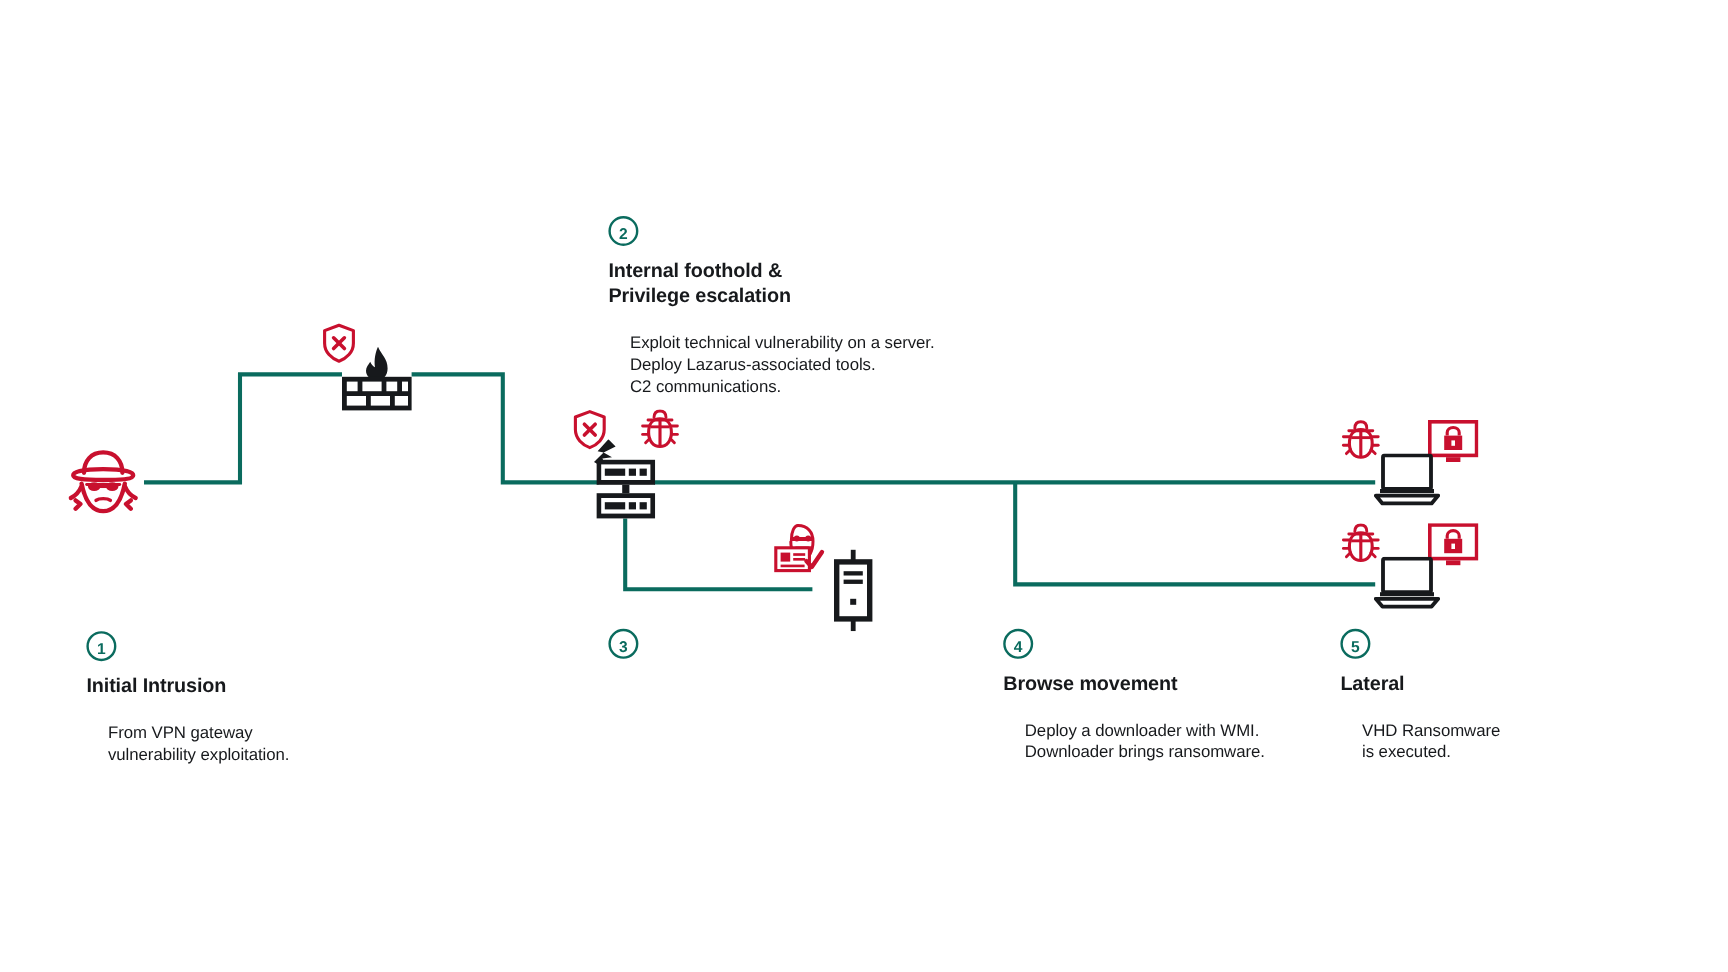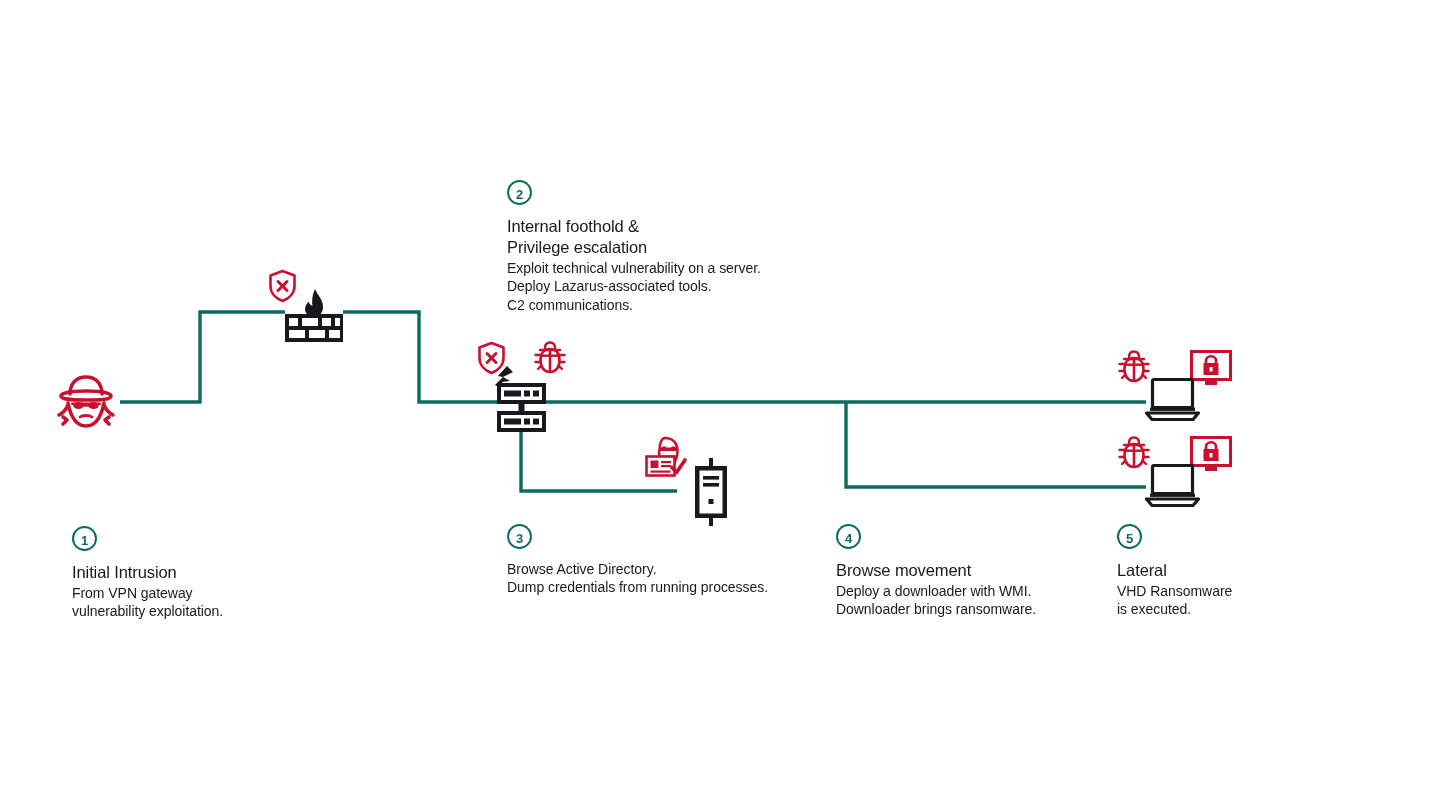--- a/index.html
+++ b/index.html
@@ -52,32 +52,32 @@
     font-size: 13px;
     font-weight: 600;
     line-height: 25px;
     text-align: center;
     box-sizing: border-box;
     margin-bottom: 11px;
     letter-spacing: 0;
   }
   .step-title {
     font-size: 16.5px;
-    font-weight: normal;
+    font-weight: bold;
     color: #17191c;
     line-height: 21px;
     margin: 0 0 1px 0;
     white-space: pre-line;
     letter-spacing: -0.1px;
   }
   .step-body {
     font-size: 14px;
     color: #17191c;
     line-height: 18.4px;
-    margin: 0;
+    margin: 18px;
     white-space: pre-line;
     letter-spacing: -0.05px;
   }
 
   
   #step-1 { left: 72px;  top: 526px; }
   #step-2 { left: 507px; top: 180px; }
   #step-3 { left: 507px; top: 524px; }
   #step-4 { left: 836px; top: 524px; }
   #step-5 { left: 1117px; top: 524px; }
@@ -313,22 +313,20 @@
     <div class="step-badge">2</div>
     <div class="step-title">Internal foothold &amp;
 Privilege escalation</div>
     <div class="step-body">Exploit technical vulnerability on a server.
 Deploy Lazarus-associated tools.
 C2 communications.</div>
   </div>
 
   <div class="step" id="step-3">
     <div class="step-badge">3</div>
-    <div class="step-body">Browse Active Directory.
-Dump credentials from running processes.</div>
   </div>
 
   <div class="step" id="step-4">
     <div class="step-badge">4</div>
     <div class="step-title">Browse movement</div>
     <div class="step-body">Deploy a downloader with WMI.
 Downloader brings ransomware.</div>
   </div>
 
   <div class="step" id="step-5">

